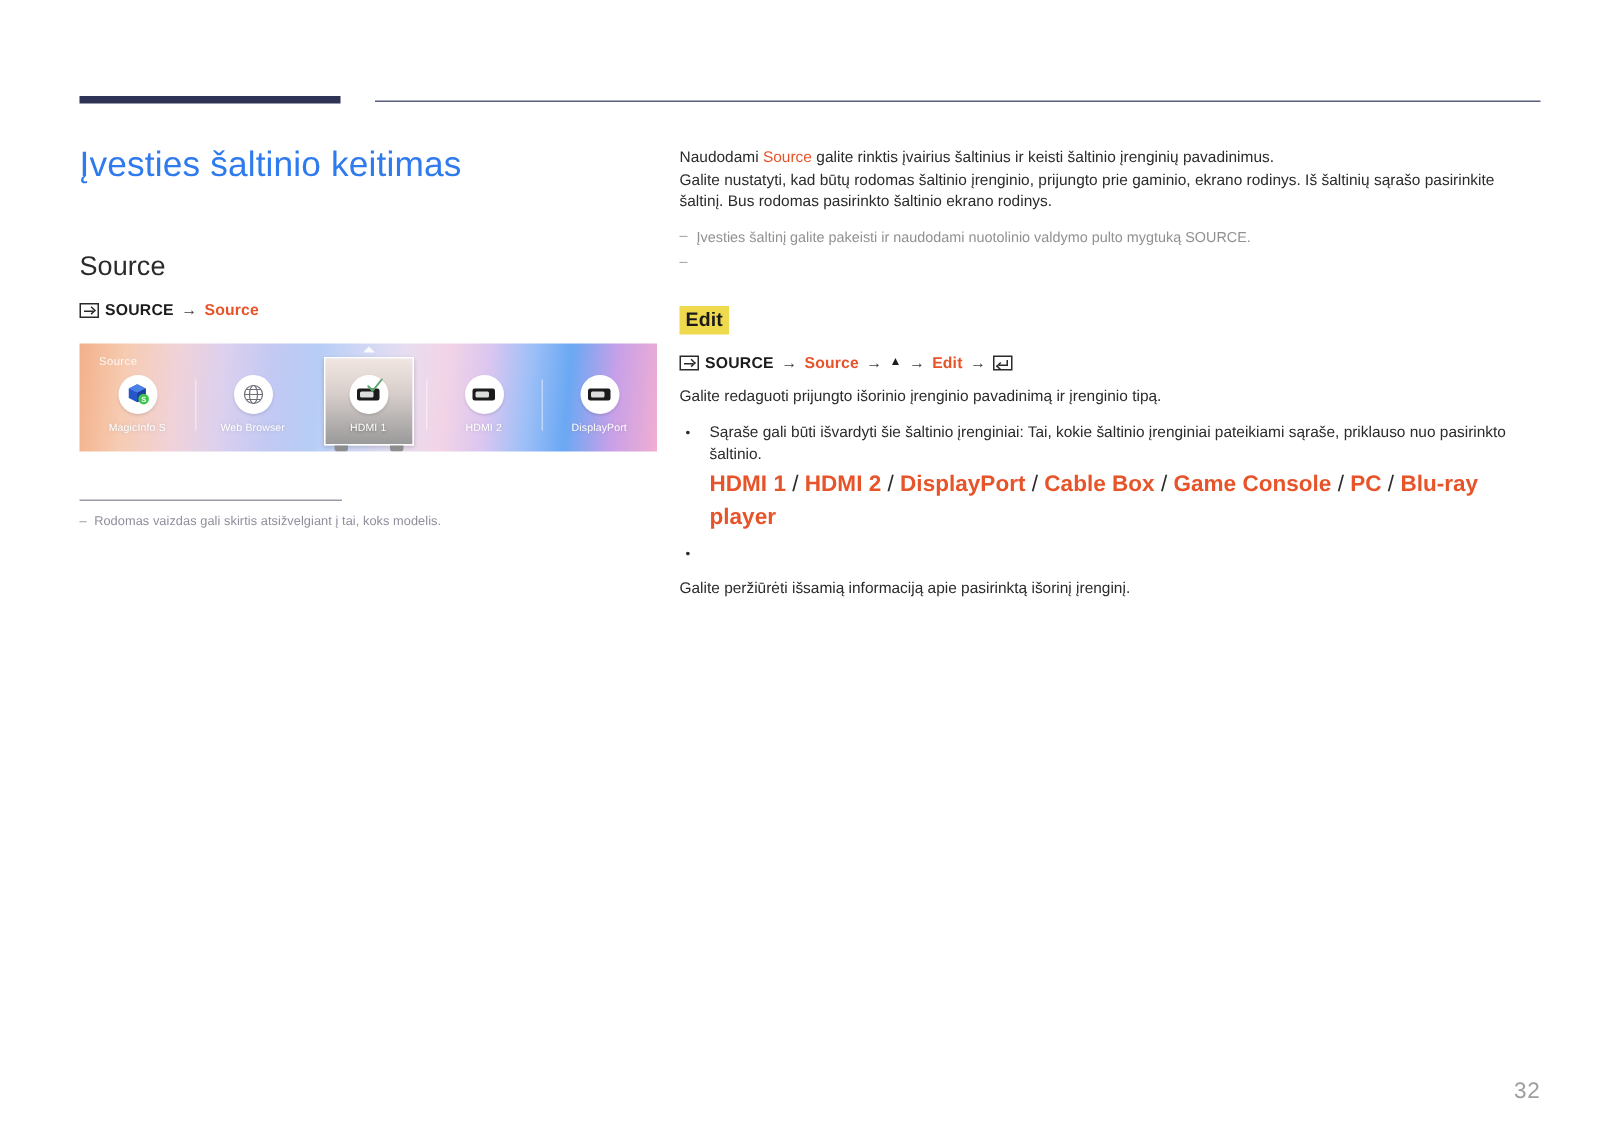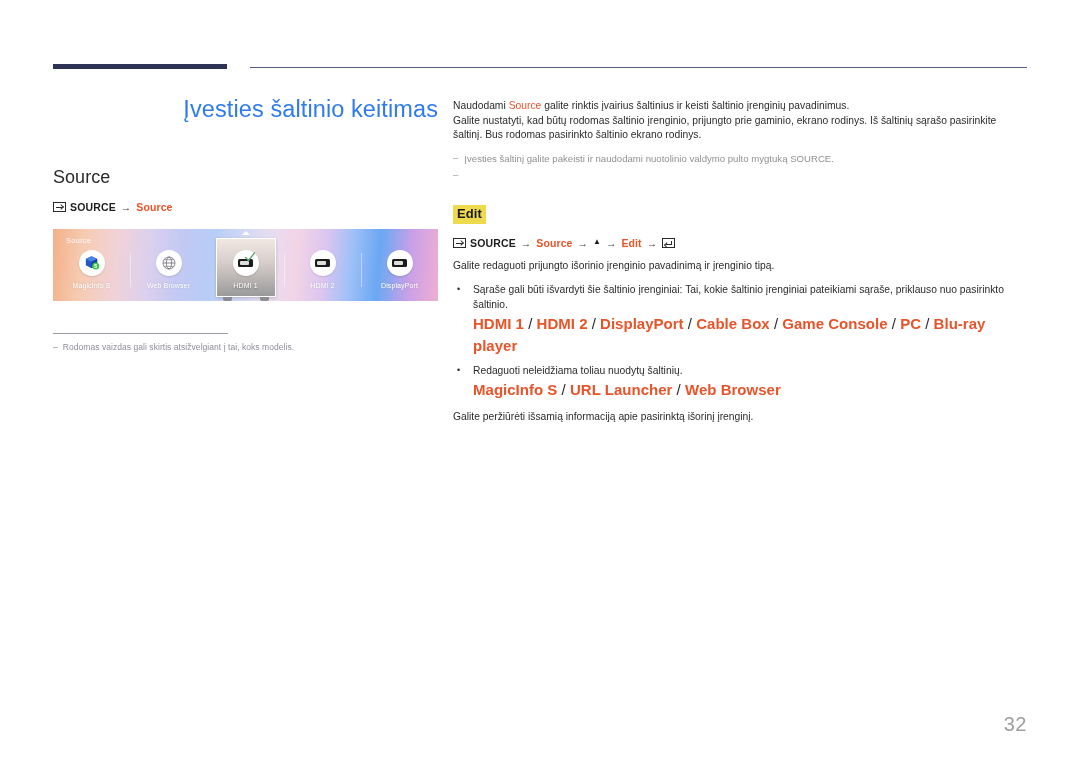--- a/index.html
+++ b/index.html
@@ -42,21 +42,20 @@
     width: 385px;
   }
   .chapter-title {
     font-size: 23.5px;
     font-weight: 400;
     color: #2f7bed;
     letter-spacing: 0.1px;
     line-height: 1.15;
     margin: 0;
     white-space: nowrap;
-    text-align: right;
   }
   .section-title {
     font-size: 18px;
     font-weight: 400;
     color: #2b2b2b;
     margin: 0;
     padding-top: 44px;
     letter-spacing: 0.05px;
   }
 
@@ -408,21 +407,21 @@
     color: #2b2b2b;
     margin-top: 9px;
     line-height: 1.42;
   }
 
   
   .page-num {
     position: absolute;
     right: 53px;
     bottom: 27px;
-    font-size: 20px;
+    font-size: 15px;
     color: #9e9e9e;
     letter-spacing: 0.5px;
   }
 </style>
 </head>
 <body>
 
 <div class="rule-thick"></div>
 <div class="rule-thin"></div>
 
@@ -552,24 +551,20 @@
   <ul class="bullets">
     <li class="bullet">
       <span class="dot">•</span>
       <span class="btext">
         <span>Sąraše gali būti išvardyti šie šaltinio įrenginiai: Tai, kokie šaltinio įrenginiai pateikiami sąraše, priklauso nuo pasirinkto šaltinio.</span><br>
         <span class="srclist"><span>HDMI 1</span><span class="sep"> / </span><span>HDMI 2</span><span class="sep"> / </span><span>DisplayPort</span><span class="sep"> / </span><span>Cable Box</span><span class="sep"> / </span><span>Game Console</span><span class="sep"> / </span><span>PC</span><span class="sep"> / </span><span>Blu-ray player</span></span>
       </span>
     </li>
     <li class="bullet">
       <span class="dot">•</span>
-      <span class="btext">
-        <span>Redaguoti neleidžiama toliau nuodytų šaltinių.</span><br>
-        <span class="srclist"><span>MagicInfo S</span><span class="sep"> / </span><span>URL Launcher</span><span class="sep"> / </span><span>Web Browser</span></span>
-      </span>
     </li>
   </ul>
 
 
   <div class="info-body">Galite peržiūrėti išsamią informaciją apie pasirinktą išorinį įrenginį.</div>
 
 </div>
 
 <div class="page-num">32</div>
 

